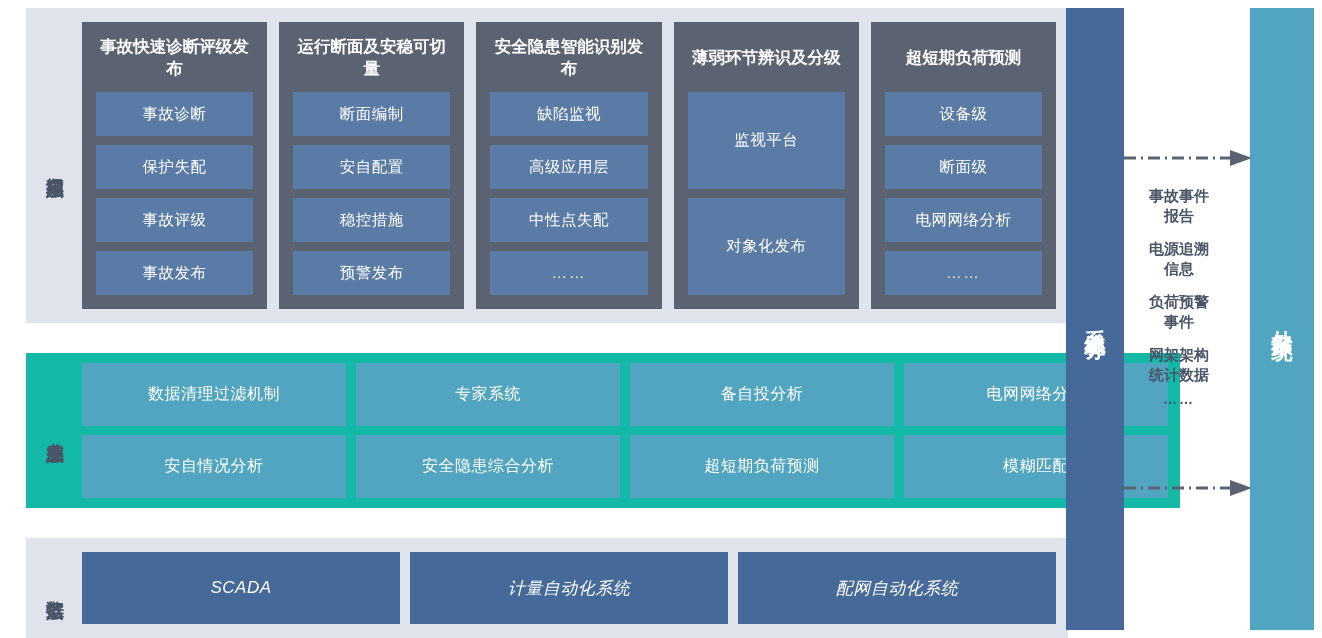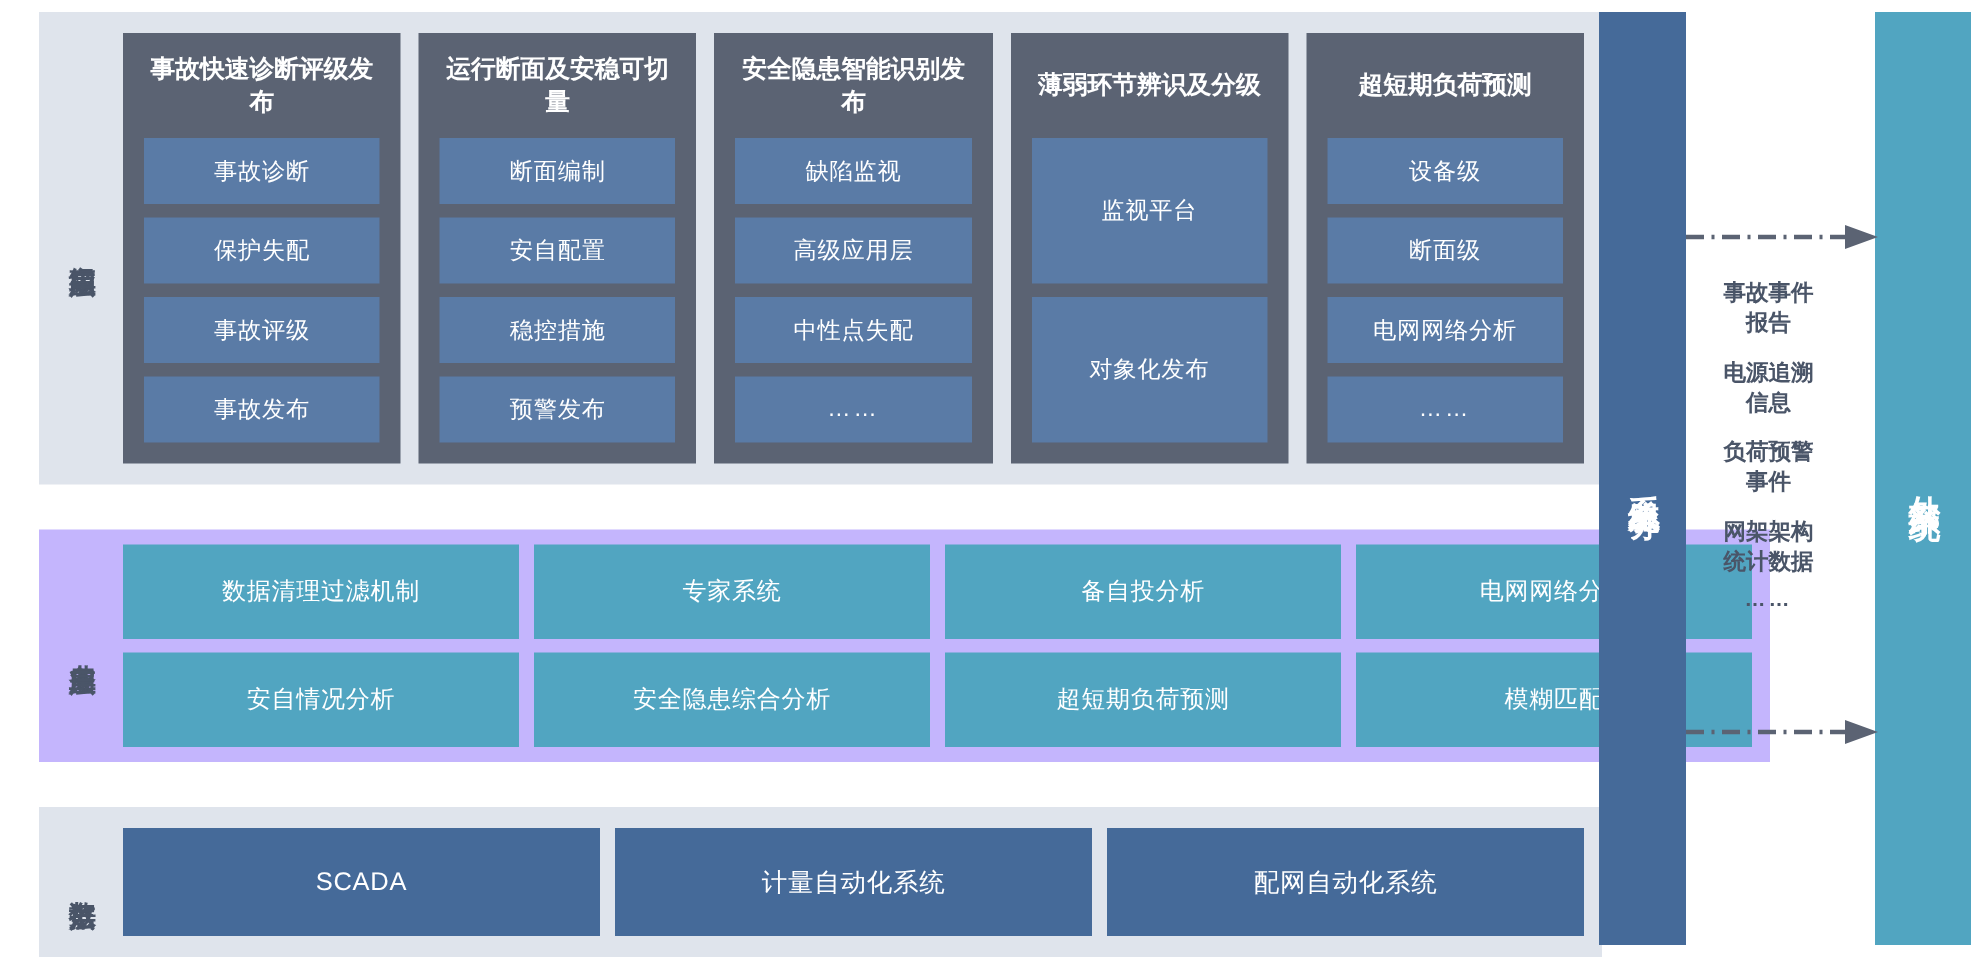--- a/index.html
+++ b/index.html
@@ -32,21 +32,21 @@
 
   .layer {
     position: absolute;
     left: 16px;
     display: flex;
     align-items: stretch;
     box-sizing: border-box;
   }
 
   .layer-adv   { top: 0px;   height: 315px; width: 1042px; background: #dfe4ec; }
-  .layer-biz   { top: 345px; height: 155px; width: 1154px; background: #c4b5fd; text-align: center; }
+  .layer-biz   { top: 345px; height: 155px; width: 1154px; background: #14b8a6; text-align: center; }
   .layer-data  { top: 530px; height: 100px; width: 1042px; background: #dfe4ec; }
 
   
   .layer-label {
     width: 56px;
     flex: 0 0 56px;
     display: flex;
     align-items: center;
     justify-content: center;
     color: #4a5568;
@@ -144,20 +144,21 @@
   }
   .data-item {
     flex: 1 1 0;
     background: #456a99;
     color: #ffffff;
     font-size: 17px;
     display: flex;
     align-items: center;
     justify-content: center;
     letter-spacing: 0.5px;
+    font-style: italic;
   }
 
   
   #right-panel {
     position: absolute;
     left: 1066px;
     top: 8px;
     width: 248px;
     height: 622px;
   }

